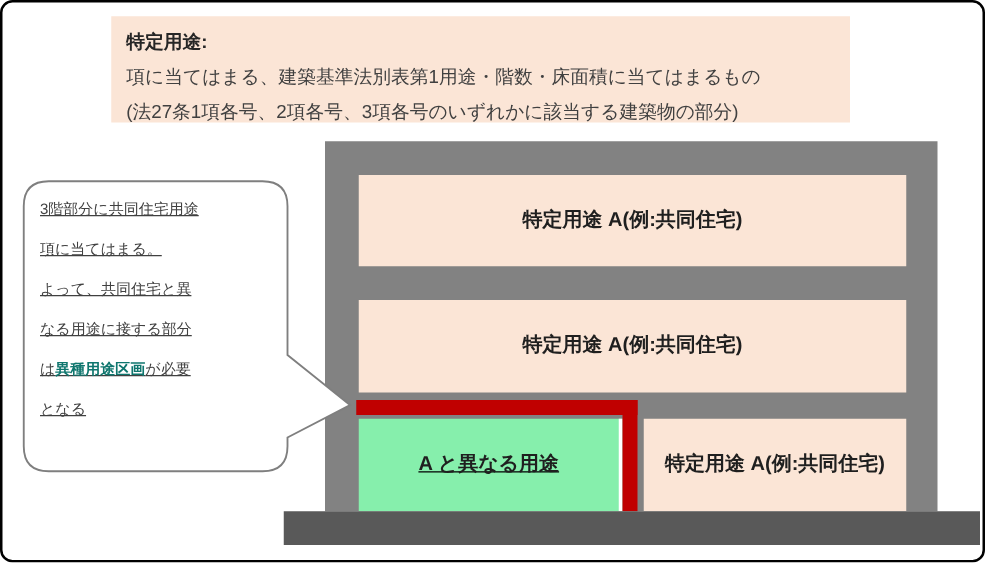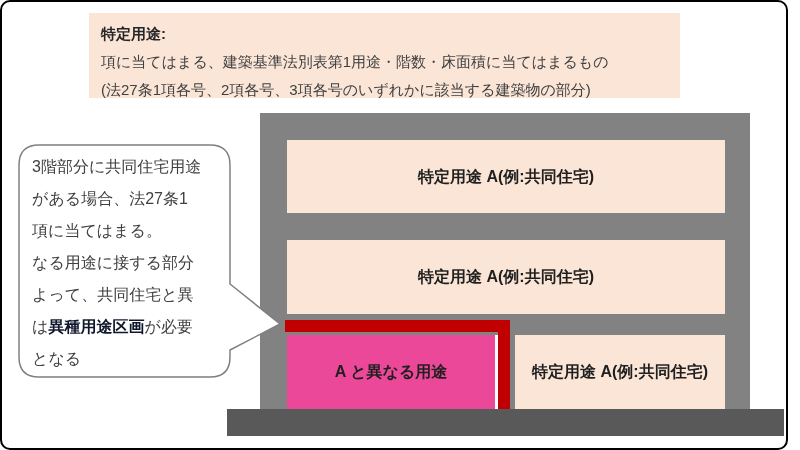--- a/index.html
+++ b/index.html
@@ -22,21 +22,21 @@
   .floor1r{left:513px;top:333px;width:210px;height:74px;}
   .bluebox{left:285px;top:333px;width:211px;height:74px;box-sizing:border-box;
            border-right:3px solid #ffffff;}
   .red-h{position:absolute;left:283px;top:318px;width:225px;height:12px;}
   .red-v{position:absolute;left:496px;top:318px;width:12px;height:89px;}
   .ground{position:absolute;left:225px;top:407px;width:557px;height:27px;}
 
   
   .bubble-svg{position:absolute;left:10px;top:136px;width:280px;height:246px;overflow:visible;}
   .bubble-text{position:absolute;left:30px;top:149px;width:200px;}
-  .bubble-line{font-size:16px;color:#404040;line-height:32px;white-space:nowrap;}
+  .bubble-line{font-size:12px;color:#404040;line-height:32px;white-space:nowrap;text-decoration:underline;}
   .hl{font-weight:bold;}
 </style>
 </head>
 <body>
 
 <div class="canvas">
 
   <div class="def-box" style="background: rgb(251, 229, 214);">
     <div class="def-title">特定用途:</div>
     <div class="def-line">項に当てはまる、建築基準法別表第1用途・階数・床面積に当てはまるもの</div>
@@ -48,44 +48,43 @@
   <div class="floor floor3" style="background: rgb(251, 229, 214);">
     <div class="floor-line">特定用途 A</div>
     <div class="floor-line">(例:共同住宅)</div>
   </div>
 
   <div class="floor floor2" style="background: rgb(251, 229, 214);">
     <div class="floor-line">特定用途 A</div>
     <div class="floor-line">(例:共同住宅)</div>
   </div>
 
-  <div class="floor bluebox" style="background: #ec4899;">
+  <div class="floor bluebox" style="background: #86efac; text-decoration: underline;">
     <div class="floor-line">A と異なる用途</div>
   </div>
 
   <div class="floor floor1r" style="background: rgb(251, 229, 214);">
     <div class="floor-line">特定用途 A</div>
     <div class="floor-line">(例:共同住宅)</div>
   </div>
 
   <div class="red-h" style="background: rgb(192, 0, 0);"></div>
   <div class="red-v" style="background: rgb(192, 0, 0);"></div>
 
   <div class="ground" style="background: rgb(89, 89, 89);"></div>
 
   <svg class="bubble-svg" viewBox="0 0 280 246">
     <path d="M 27 7 H 198 Q 218 7 218 27 V 146 L 268 186 L 218 212 V 219
              Q 218 239 198 239 H 27 Q 7 239 7 219 V 27 Q 7 7 27 7 Z" fill="#ffffff" stroke-width="1.5" stroke="#7F7F7F"></path>
   </svg>
 
   <div class="bubble-text">
     <div class="bubble-line">3階部分に共同住宅用途</div>
-    <div class="bubble-line">がある場合、法27条1</div>
     <div class="bubble-line">項に当てはまる。</div>
+    <div class="bubble-line">よって、共同住宅と異</div>
     <div class="bubble-line">なる用途に接する部分</div>
-    <div class="bubble-line">よって、共同住宅と異</div>
     <div class="bubble-line">
-      <span>は</span><span class="hl" style="color: #0f172a;">異種用途区画</span><span>が必要</span>
+      <span>は</span><span class="hl" style="color: #0f766e;">異種用途区画</span><span>が必要</span>
     </div>
     <div class="bubble-line">となる</div>
   </div>
 
 </div>
 
 </body></html>

